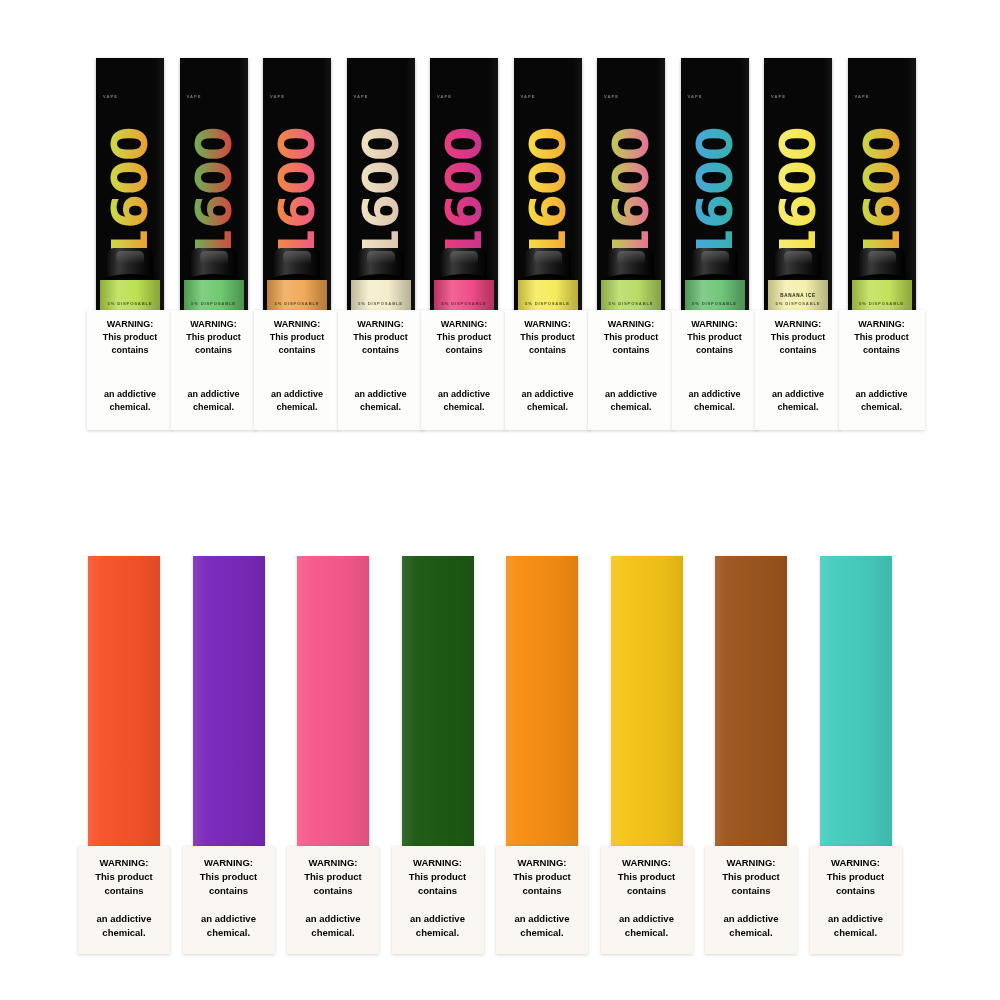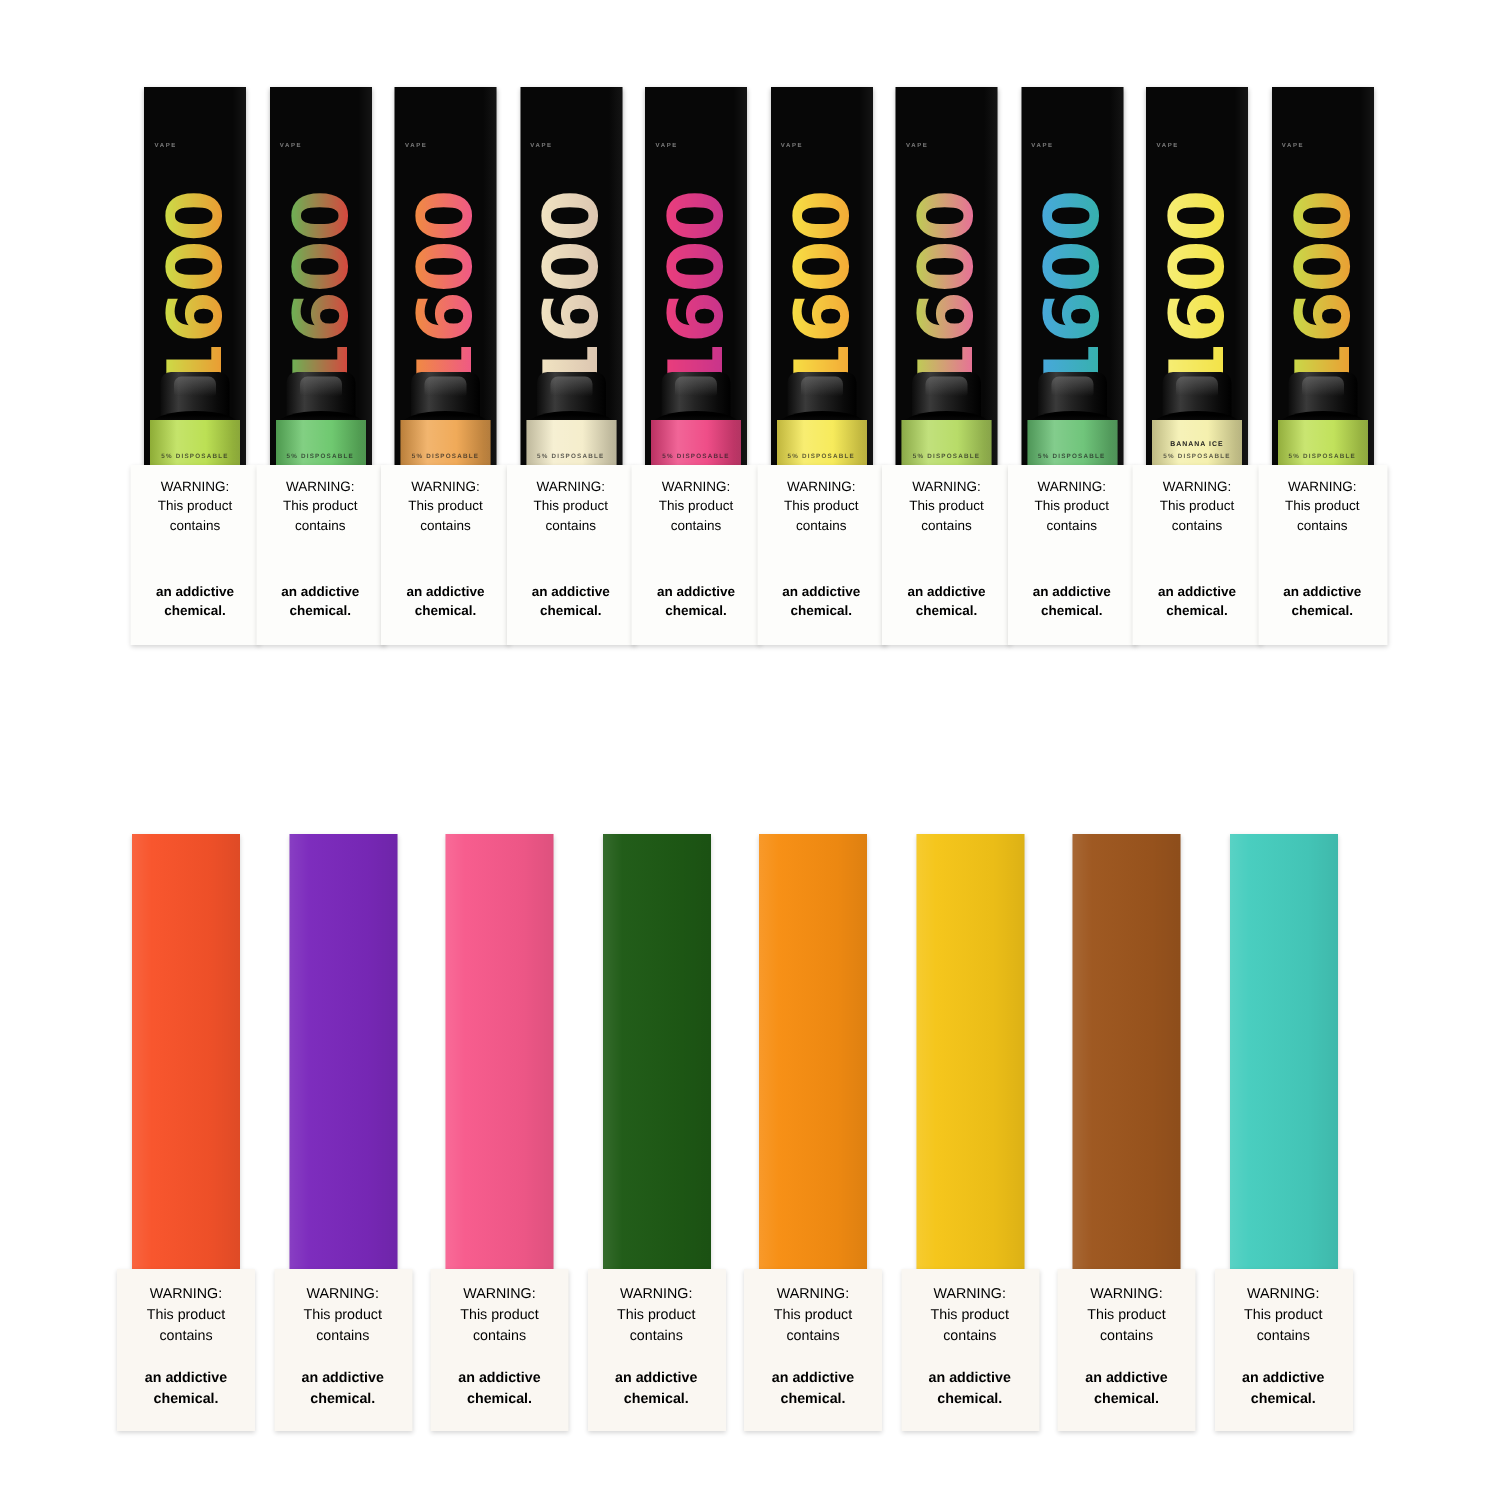--- a/index.html
+++ b/index.html
@@ -179,21 +179,21 @@
     left: -9px;
     top: 252px;
     width: 86px;
     height: 120px;
     background: #fdfdfb;
     box-shadow: 0 1px 3px rgba(0,0,0,0.17);
     padding: 8px 4px 0 4px;
   }
   .warn-head {
     font-size: 9px;
-    font-weight: 400;
+    font-weight: 700;
     line-height: 1.45;
     text-align: center;
     color: #000;
   }
   .warn-tail {
     position: absolute;
     left: 4px; right: 4px;
     bottom: 16px;
     font-size: 9px;
     font-weight: 700;

